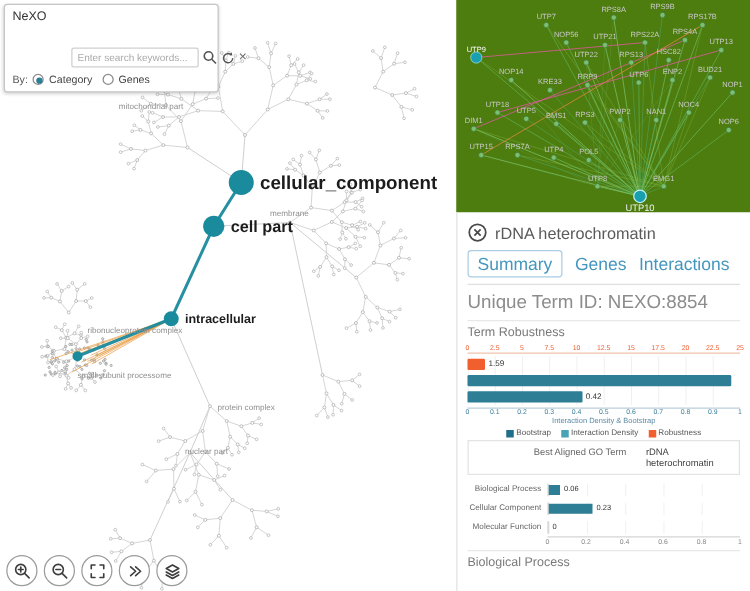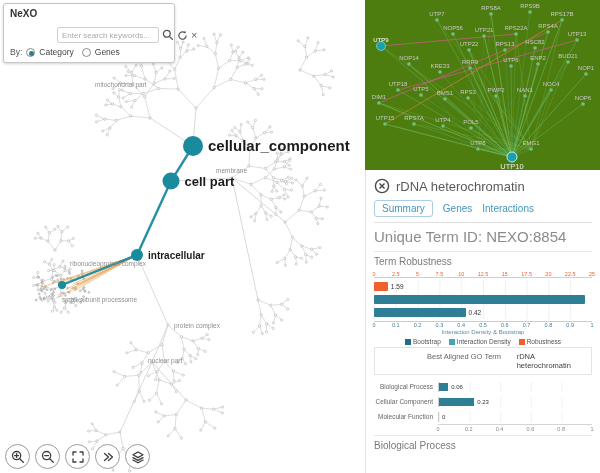--- a/index.html
+++ b/index.html
@@ -6,21 +6,21 @@
   body { font-family:"Liberation Sans", sans-serif; background:#ffffff; }
   .app { position:relative; width:600px; height:473px; background:#fff; overflow:hidden; }
 
   
   .tree-panel { position:absolute; left:0; top:0; width:365px; height:473px; background:#fff; }
   #tree-svg { position:absolute; left:0; top:0; }
 
   .search-widget { position:absolute; left:3px; top:3px; width:172px; background:#fff;
                    border:1px solid #c6c6c6; border-radius:3px; padding:4px 6px 5px;
                    box-shadow:0 1px 3px rgba(0,0,0,.18); z-index:5; }
-  .sw-title { font-size:10px; font-weight:bold; color:#333; margin-bottom:8px; }
+  .sw-title { font-size:10px; font-weight:normal; color:#333; margin-bottom:19px; }
   .sw-row { display:flex; align-items:center; gap:3px;margin-left:47px; }
   .sw-input { width:102px; height:16px; border:1px solid #cfcfcf; border-radius:2px;
               font-size:8px; padding:0 4px; color:#333; font-family:"Liberation Sans",sans-serif; }
   .sw-input::placeholder { color:#aaa; }
   .sw-icon { display:inline-flex; align-items:center; justify-content:center; width:14px; height:14px;
              cursor:pointer; color:#555; }
   .sw-x { font-size:11px; line-height:11px; color:#666; }
   .sw-by { display:flex; align-items:center; gap:4px; margin-top:4px; font-size:8.5px; color:#555; }
   .radio { width:9px; height:9px; border:1px solid #8a8a8a; border-radius:50%; display:inline-block;
            position:relative; background:#fff; }
@@ -36,21 +36,21 @@
   
   .network-panel { position:absolute; left:365px; top:0; width:235px; height:170px; background:#4d7c0f; }
 
   
   .details-panel { position:absolute; left:365px; top:170px; width:235px; height:303px; background:#fff;
                    border-left:1px solid #e2e2e2; padding:5px 8px 0; overflow:hidden; }
   .dp-header { display:flex; align-items:center; gap:6px; padding:3px 0 4px; }
   .dp-close { display:inline-flex; cursor:pointer; }
   .dp-title { font-size:13px; color:#5a5a5a; }
   .dp-tabs { display:flex; align-items:center; gap:10px; border-bottom:1px solid #e0e0e0;
-             padding:2px 0 5px; font-size:10px; color:#4596be; }
+             padding:2px 0 5px; font-size:14px; color:#4596be; }
   .tab { cursor:pointer; }
   .tab.active { border:1px solid #a9cde2; border-radius:3px; padding:2px 7px; }
   .dp-termid { font-size:15px; color:#8c8c8c; padding:5px 0 2px; }
   .section-h { font-size:10px; color:#7a7a7a; padding:4px 0 3px; border-top:1px solid #e8e8e8; margin-top:4px; }
 
   .tr-chart { padding-top:1px; }
   .tr-ticks { position:relative; height:7px; font-size:5.5px; }
   .tr-ticks span { position:absolute; transform:translateX(-50%); top:0; }
   .tr-ticks.top { color:#f15f2e; border-bottom:1px solid #f0c4ad; margin-bottom:2px; }
   .tr-ticks.bottom { color:#3d7f99; border-top:1px solid #bccfda; margin-top:2px; padding-top:1px; }

